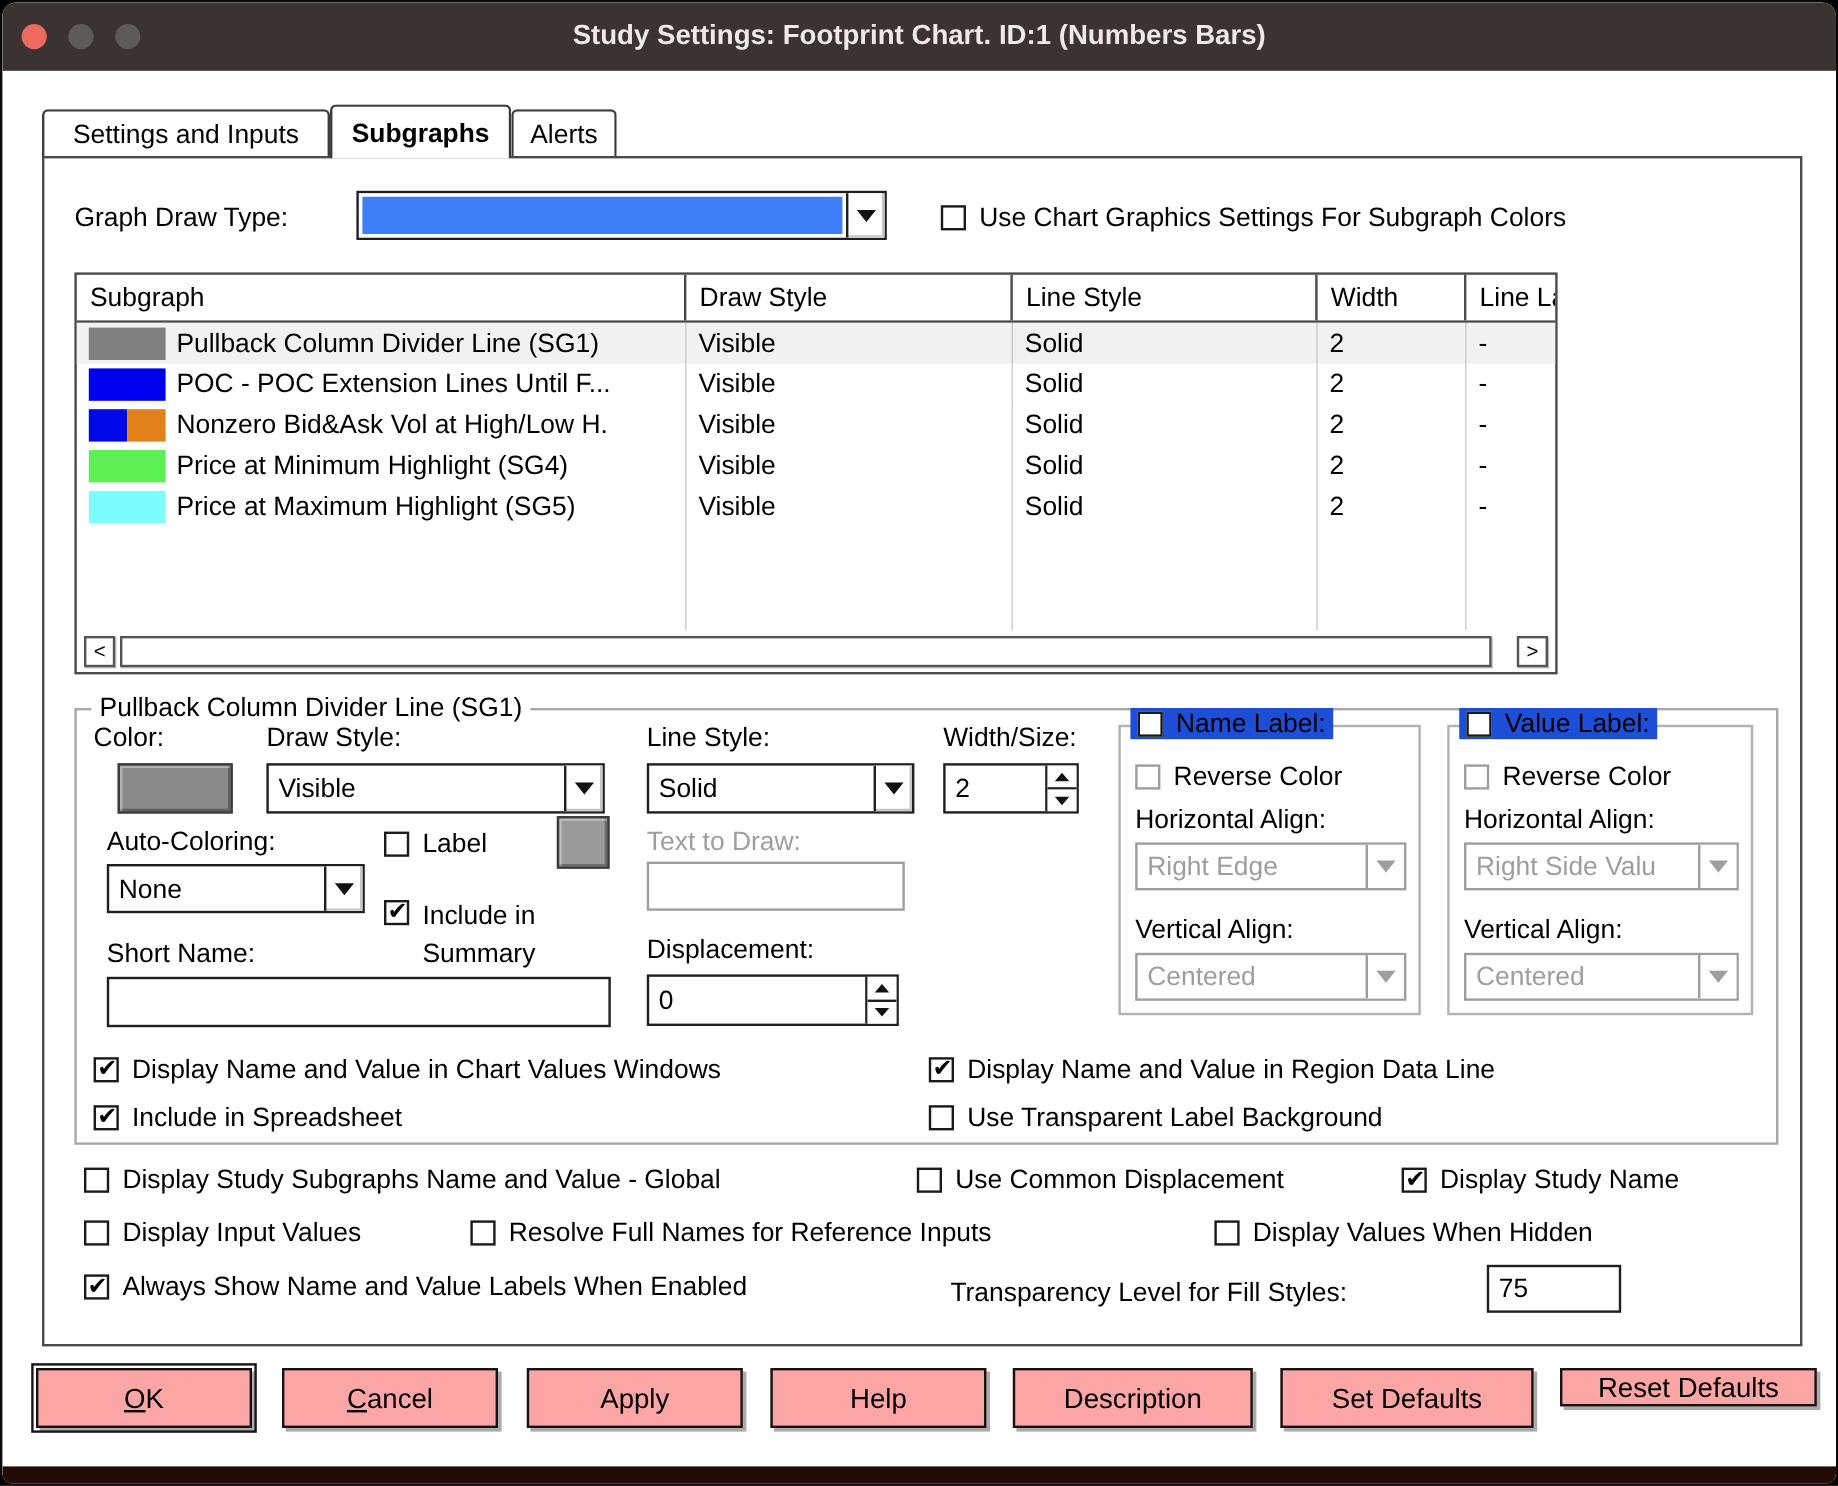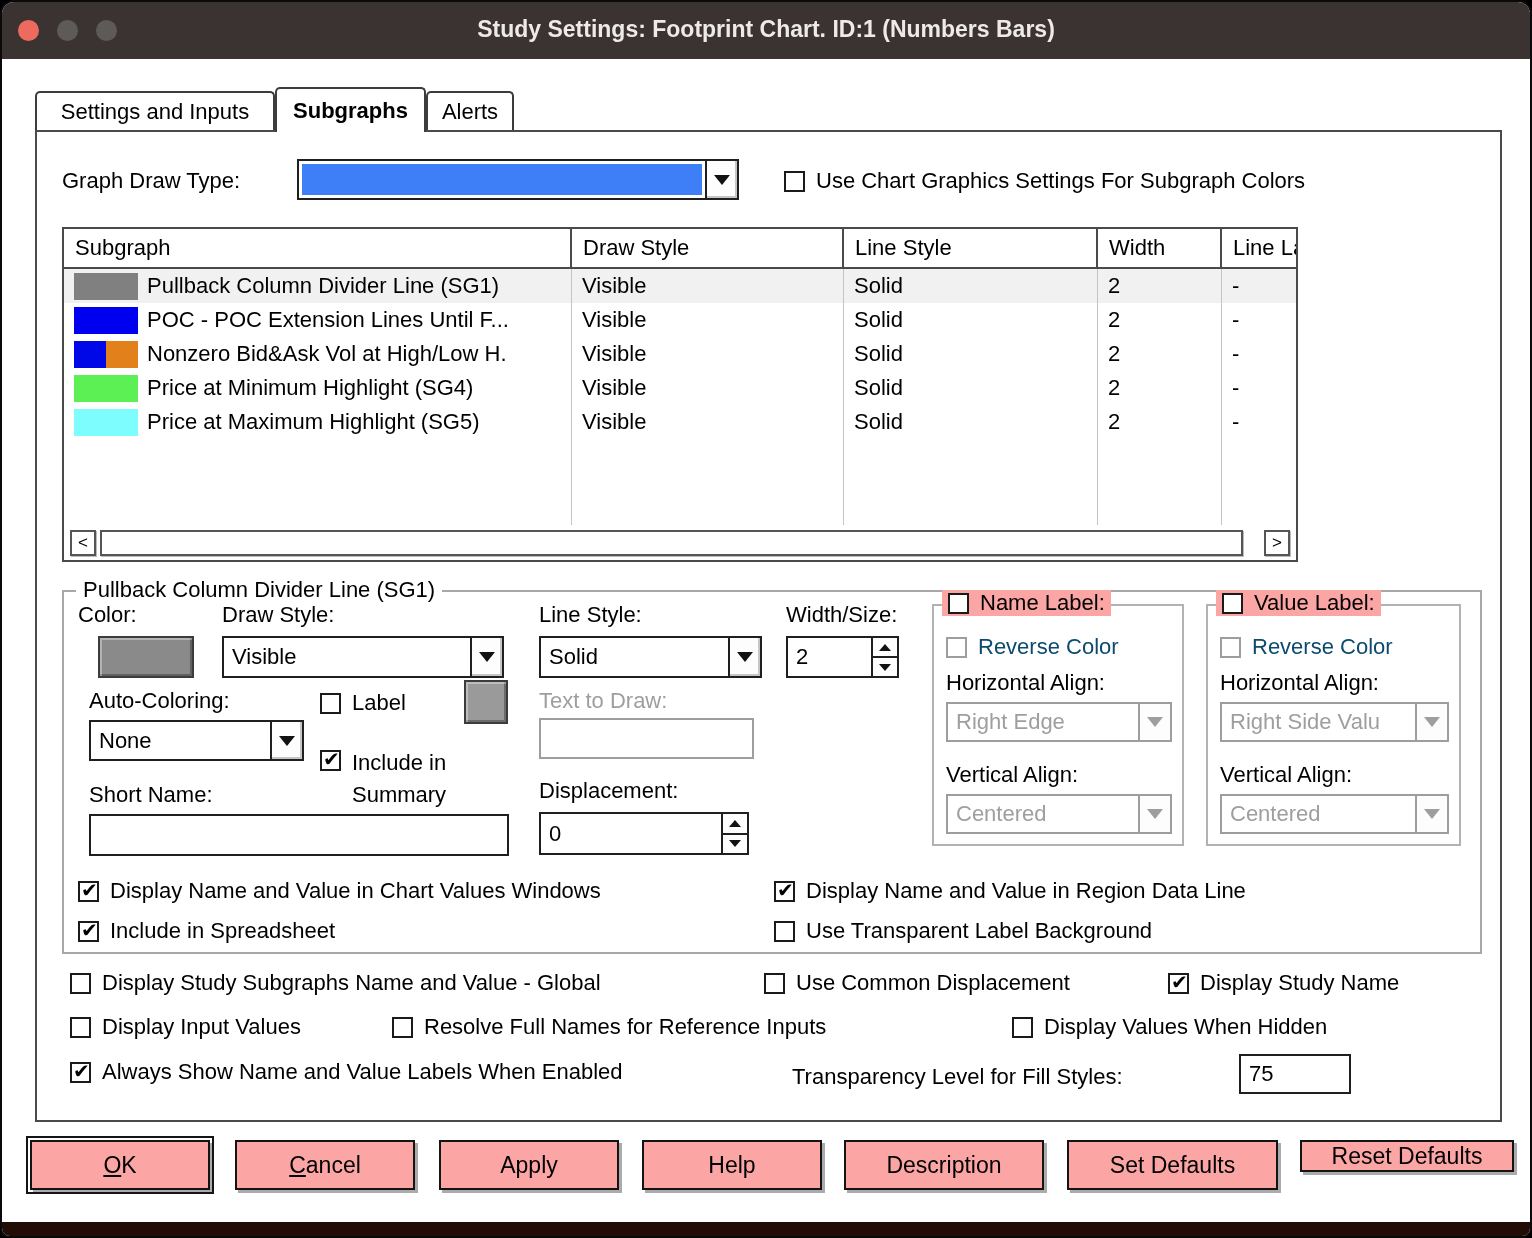--- a/index.html
+++ b/index.html
@@ -23,21 +23,21 @@
   .panel { position:absolute; left:33px; top:128px; width:1467px; height:992px;
            border:2px solid #4a4a4a; background:#fff; z-index:1; }
 
   .lbl { position:absolute; font-size:22px; white-space:nowrap; z-index:2; }
   .dis { color:#9e9e9e; }
 
   
   .cb { position:absolute; display:flex; align-items:flex-start; gap:11px; font-size:22px; z-index:2; cursor:default; }
   .cb .box { width:21px; height:21px; border:2px solid #1a1a1a; background:#fff; flex:none; position:relative; margin-top:3px; }
   .cb .box.checked::after { content:"✔"; position:absolute; left:1px; top:-5px; font-size:20px; color:#000; }
-  .cb.disabled { color:#0c4a6e; }
+  .cb.disabled { color:#000000; }
   .cb.disabled .box { border-color:#9e9e9e; }
   .cb.inline { position:static; }
 
   
   .combo { position:absolute; background:#fff; border:2px solid #1f1f1f; display:flex; align-items:stretch; z-index:2; }
   .combo .cval { flex:1; display:flex; align-items:center; font-size:22px; padding:0 8px;
                  overflow:hidden; white-space:nowrap; }
   .combo .cbtn { width:32px; flex:none; border-left:2px solid #1f1f1f; background:#fdfdfd;
                  display:flex; align-items:center; justify-content:center;
                  box-shadow: inset -2px -2px 0 #c6c6c6; }
@@ -92,21 +92,21 @@
             box-shadow:1px 1px 0 #bbb; }
   .sb-track { flex:1; height:26px; position:relative; }
   .sb-thumb { position:absolute; left:0; top:0; height:26px; width:98.5%;
               border:2px solid #555; background:#fff; box-shadow:1px 1px 0 #bbb; }
 
   
   .gbox { position:absolute; left:60px; top:588px; width:1420px; height:364px;
           border:2px solid #a8a8a8; z-index:2; }
   .gbox-legend { position:absolute; top:-15px; left:12px; background:#fff; padding:0 7px; font-size:22px; white-space:nowrap; }
   .fset { position:absolute; border:2px solid #b2b2b2; }
-  .fset-legend { position:absolute; top:-16px; left:8px; background:#fca5a5; padding:0 6px; }
+  .fset-legend { position:absolute; top:-16px; left:8px; background:#1d4ed8; padding:0 6px; }
 
   
   .btn3d { position:absolute; background:#fca5a5; border:2px solid #141414; box-shadow:3px 3px 0 #ababab;
            font-family:inherit; font-size:23px; color:#000; display:flex; align-items:center; justify-content:center;
            padding:0; cursor:default; z-index:2; }
   .btn3d.default { outline:2px solid #141414; outline-offset:2px; }
   .accel { display:block; }
   .accel::first-letter { text-decoration:underline; }
 
   .bottom-strip { position:absolute; left:0; bottom:0; width:100%; height:14px; z-index:3; }

